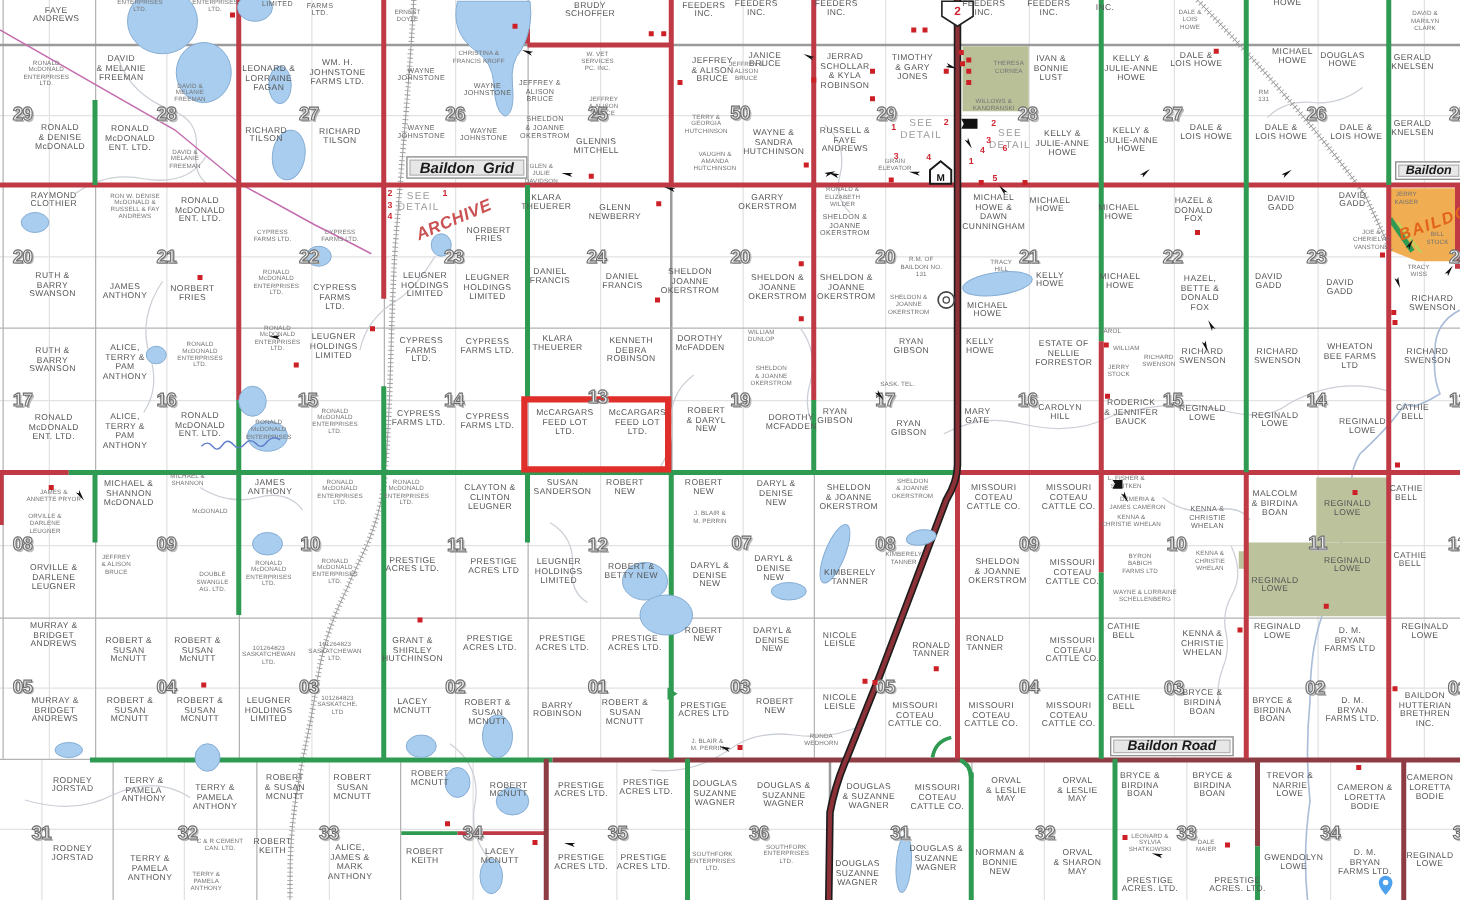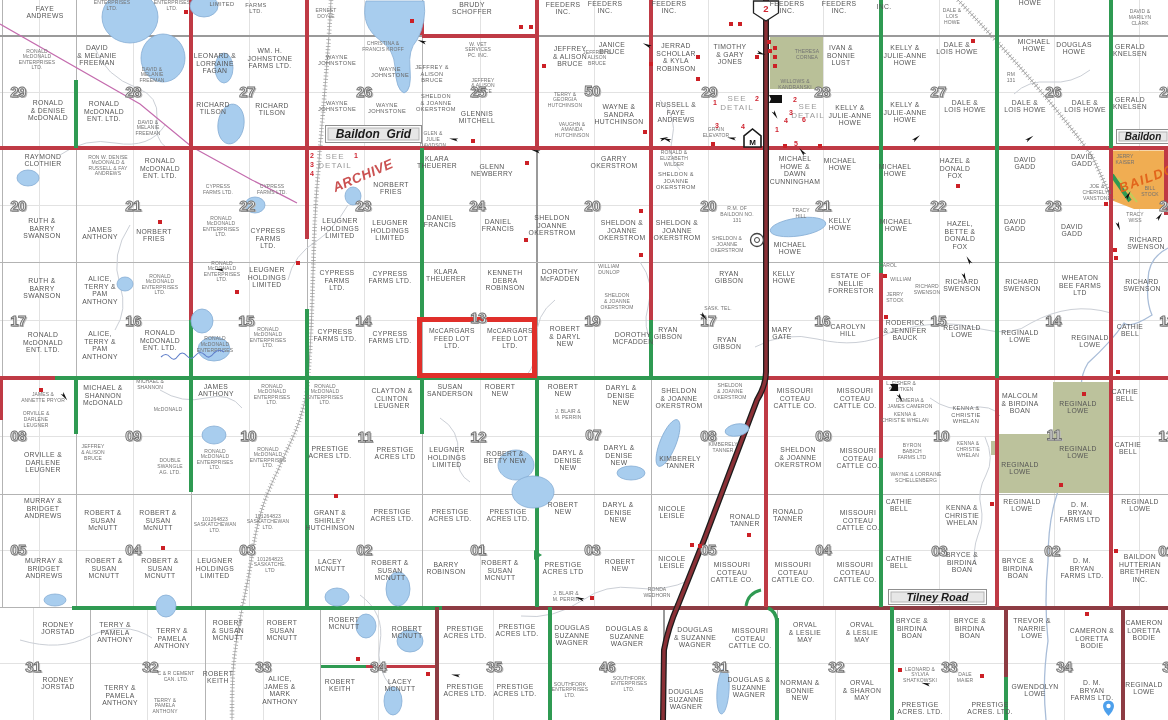--- a/index.html
+++ b/index.html
@@ -386,21 +386,21 @@
 <div class="sec" style="left:3px;top:658px">31</div>
 
 <div class="sec" style="left:120px;top:658px">32</div>
 
 <div class="sec" style="left:233px;top:658px">33</div>
 
 <div class="sec" style="left:348px;top:658px">34</div>
 
 <div class="sec" style="left:464px;top:658px">35</div>
 
-<div class="sec" style="left:577px;top:658px">46</div>
+<div class="sec" style="left:577px;top:658px">36</div>
 
 <div class="sec" style="left:690px;top:658px">31</div>
 
 <div class="sec" style="left:806px;top:658px">32</div>
 
 <div class="sec" style="left:919px;top:658px">33</div>
 
 <div class="sec" style="left:1034px;top:658px">34</div>
 
 <div class="sec" style="left:1140px;top:658px">35</div>
@@ -1466,21 +1466,21 @@
 <div class="rsq" style="left:696px;top:77px"></div>
 <div class="rsq" style="left:773px;top:46px"></div>
 <div class="rsq" style="left:773px;top:55px"></div>
 <div class="rsq" style="left:773px;top:64px"></div>
 <div class="rsq" style="left:956px;top:184px"></div>
 
 <div class="box" style="left:325px;top:125px;width:95px;height:16px;line-height:17px">Baildon&nbsp; Grid</div>
 
 <div class="box" style="left:1116px;top:129px;width:52px;height:13px;line-height:13.5px;font-size:10px">Baildon</div>
 
-<div class="box" style="left:888px;top:589px;width:97px;height:14px;line-height:15px;font-size:11px">Tilney Road</div>
+<div class="box" style="left:888px;top:589px;width:97px;height:14px;line-height:15px;font-size:11px">Baildon Road</div>
 
 <div style="position:absolute;left:318px;top:168px;width:90px;text-align:center;transform:rotate(-23deg);font-weight:bold;font-style:italic;font-size:13.5px;color:#cb5252;letter-spacing:0.5px">ARCHIVE</div>
 
 <div style="position:absolute;left:1117px;top:167px;width:80px;transform:rotate(-20deg);font-weight:bold;font-style:italic;font-size:13px;color:#e2641b;letter-spacing:1.5px">BAILDON</div>
 
 <div class="lbl" style="left:275px;top:153px;font-size:8px;color:#9a9a9a;letter-spacing:1px">SEE
 DETAIL</div>
 
 <svg width="1168" height="720" viewBox="0 0 1168 720">
       <polygon points="744,147 744,136 752.5,129 761,136 761,147" fill="#fff" stroke="#1a1a1a" stroke-width="1.6"></polygon>

